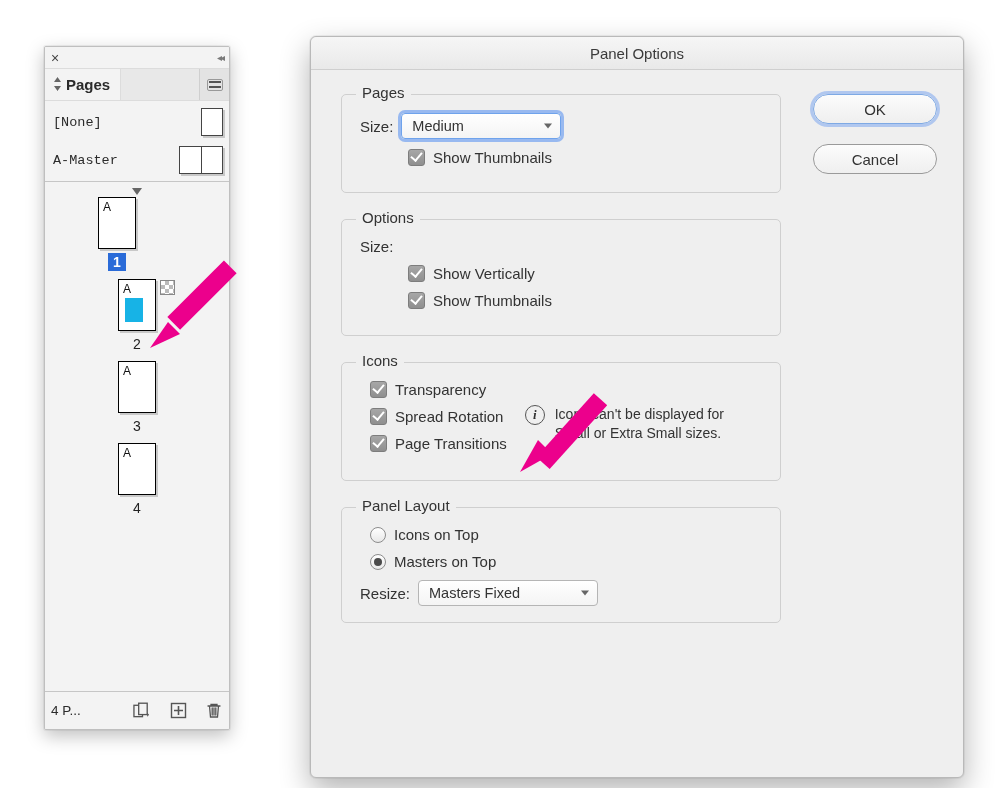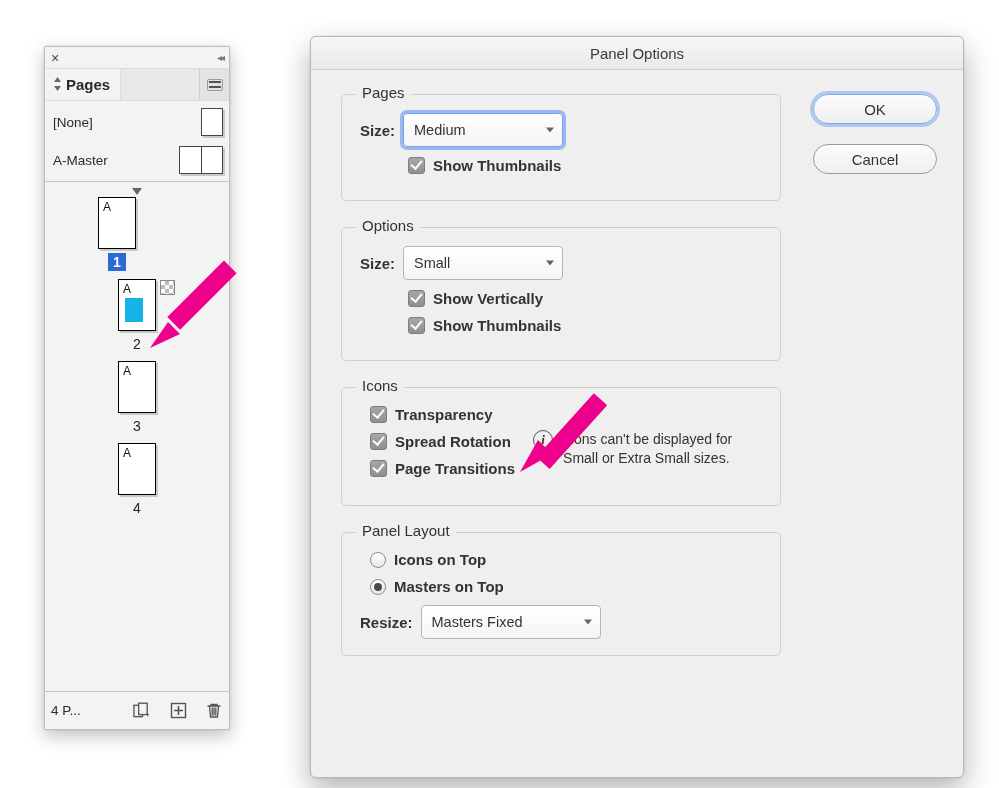--- a/index.html
+++ b/index.html
@@ -98,20 +98,21 @@
   .masters-area {
     padding: 2px 6px 2px 8px;
     border-bottom: 1px solid #c6c6c6;
     background: #f3f3f3;
   }
   .master-row {
     display: flex;
     align-items: center;
     justify-content: space-between;
     height: 38px;
+    font-family: Liberation Mono, monospace;
   }
   .master-name {
     font-size: 13.5px;
     color: #2b2b2b;
   }
   .master-thumb-single {
     width: 22px; height: 28px;
     border: 1px solid #444;
     background: #fff;
     box-shadow: 2px 2px 0 #c8c8c8;
@@ -262,23 +263,23 @@
     font-size: 15px;
     color: #333;
   }
   .row {
     display: flex;
     align-items: center;
     gap: 8px;
     margin-bottom: 10px;
   }
   .row.ind { padding-left: 48px; }
-  .lbl { font-size: 15px; color: #333; font-weight: bold; }
+  .lbl { font-size: 15px; color: #333; }
   .select {
-    height: 34px;
+    height: 26px;
     border: 1px solid #b5b5b5;
     background: linear-gradient(#fff,#f4f4f4);
     border-radius: 4px;
     padding: 0 22px 0 10px;
     font-size: 14.5px;
     color: #333;
     display: flex;
     align-items: center;
     position: relative;
     min-width: 160px;
@@ -503,23 +504,20 @@
       <div class="row ind">
         <div class="chk"></div>
         <span class="lbl">Show Thumbnails</span>
       </div>
     </div>
 
     <div class="group">
       <span class="group-title">Options</span>
       <div class="row">
         <span class="lbl">Size:</span>
-        <div class="select">
-          <span>Small</span>
-        </div>
       </div>
       <div class="row ind">
         <div class="chk"></div>
         <span class="lbl">Show Vertically</span>
       </div>
       <div class="row ind">
         <div class="chk"></div>
         <span class="lbl">Show Thumbnails</span>
       </div>
     </div>

